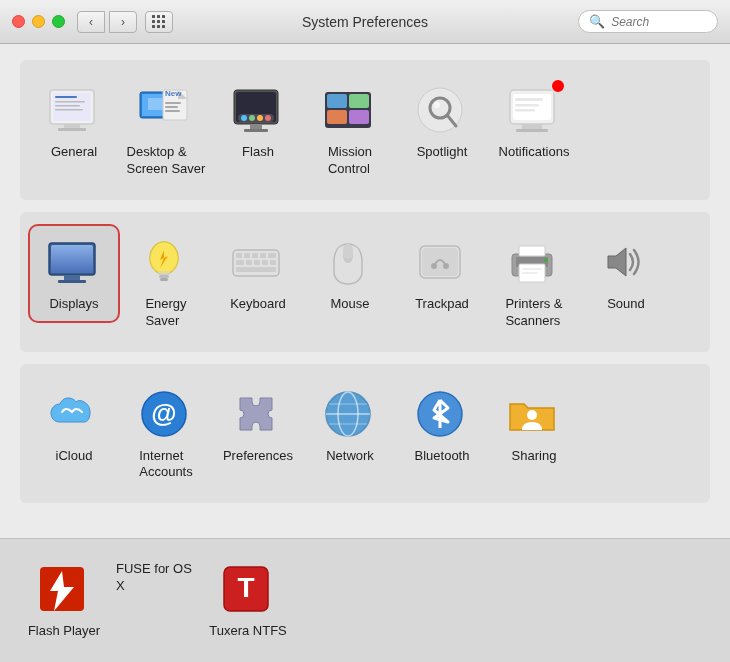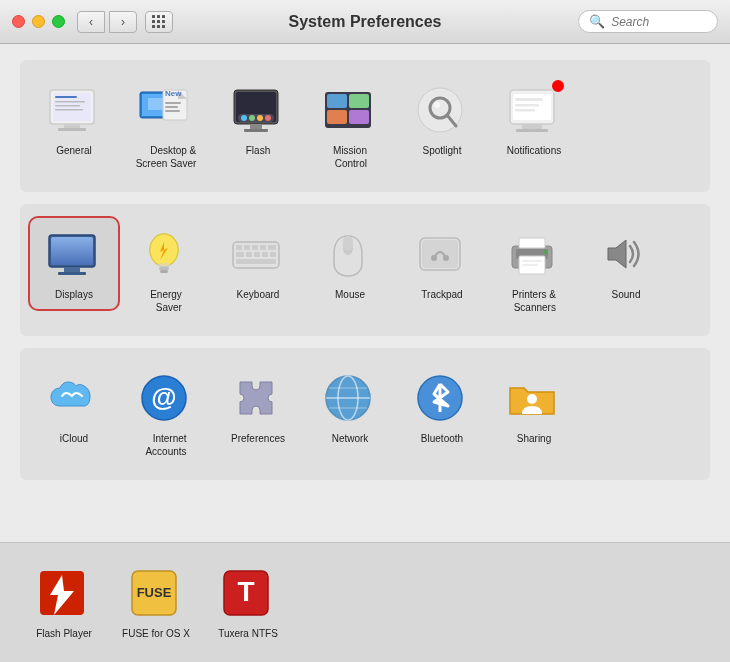--- a/index.html
+++ b/index.html
@@ -81,22 +81,22 @@
       width: 3px;
       height: 3px;
       background: #555;
       border-radius: 0.5px;
     }
 
     .title-text {
       position: absolute;
       left: 50%;
       transform: translateX(-50%);
-      font-size: 16px;
-      font-weight: 700;
+      font-size: 14px;
+      font-weight: 400;
       color: #333;
     }
 
     .search-box {
       margin-left: auto;
       display: flex;
       align-items: center;
       background: white;
       border: 1px solid #c0c0c0;
       border-radius: 12px;
@@ -158,23 +158,23 @@
       height: 56px;
       display: flex;
       align-items: center;
       justify-content: flex-start;
       margin-bottom: 6px;
       position: relative;
       text-decoration: underline;
     }
 
     .pref-label {
-      font-size: 10px;
+      font-size: 13px;
       color: #222;
-      text-align: right;
+      text-align: left;
       line-height: 1.3;
     }
 
     
     .bottom-section {
       background: #d8d8d8;
       padding: 14px 20px;
       border-top: 1px solid #c0c0c0;
       display: flex;
       gap: 4px;
@@ -535,26 +535,20 @@
     <div class="pref-icon">
       <svg width="52" height="52" viewBox="0 0 52 52">
         <rect x="4" y="4" width="44" height="44" rx="4" fill="#cc2200"></rect>
         <path d="M26 8 L14 28 L22 28 L18 48 L38 24 L28 24 Z" fill="white"></path>
       </svg>
     </div>
     <div class="pref-label">Flash Player</div>
   </div>
 
   <div class="pref-item">
-    <div class="pref-icon">
-      <svg width="52" height="52" viewBox="0 0 52 52">
-        <rect x="4" y="4" width="44" height="44" rx="6" fill="#f0c040" stroke="#c09020" stroke-width="1.5"></rect>
-        <text x="26" y="30" font-size="13" text-anchor="middle" fill="#333" font-weight="bold" font-family="Arial">FUSE</text>
-      </svg>
-    </div>
     <div class="pref-label">FUSE for OS X</div>
   </div>
 
   <div class="pref-item">
     <div class="pref-icon">
       <svg width="52" height="52" viewBox="0 0 52 52">
         <rect x="4" y="4" width="44" height="44" rx="6" fill="#cc2020" stroke="#a01010" stroke-width="1.5"></rect>
         <text x="26" y="34" font-size="28" text-anchor="middle" fill="white" font-weight="bold" font-family="Arial">T</text>
       </svg>
     </div>

